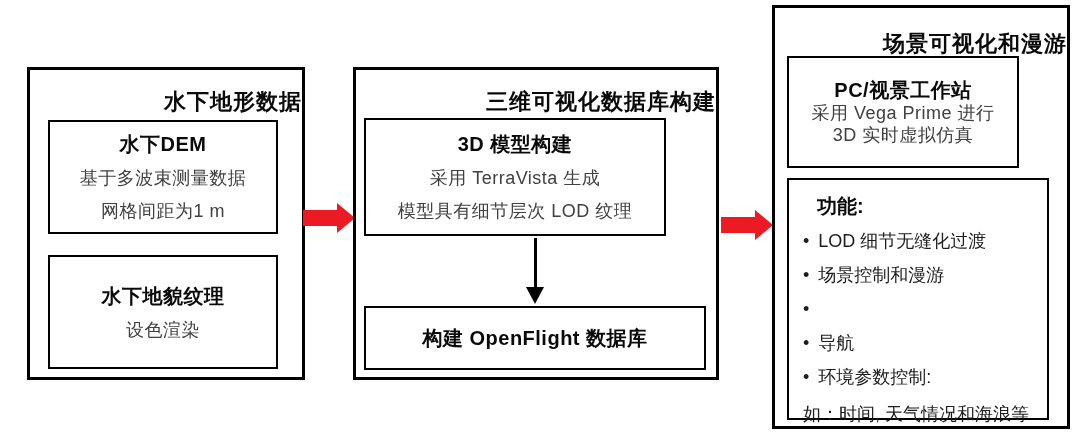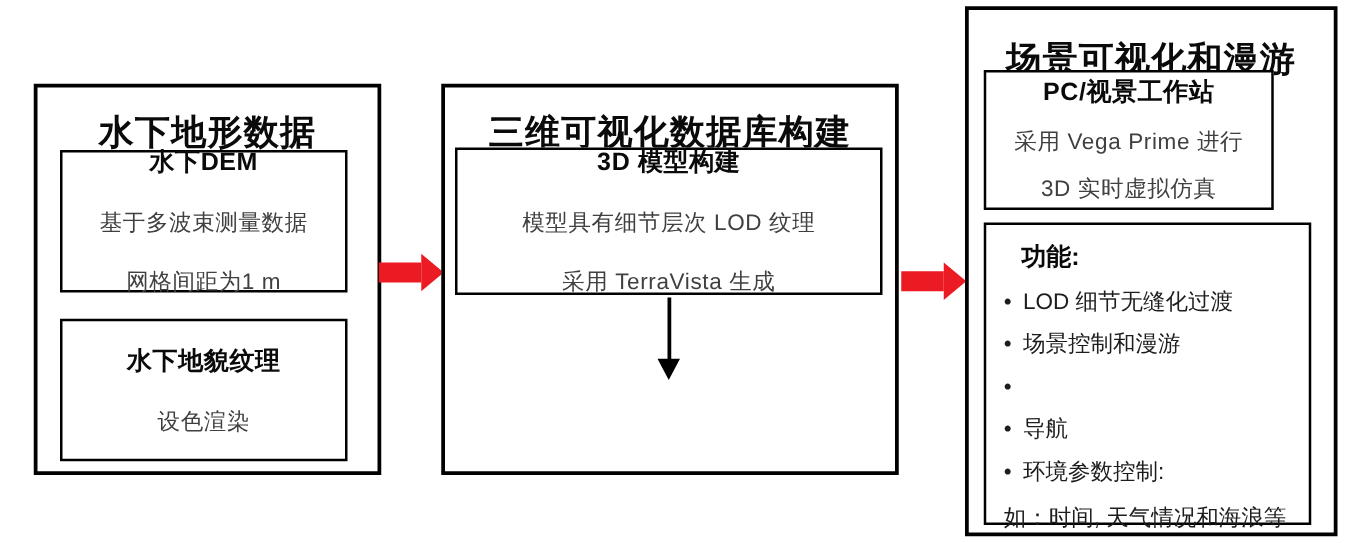--- a/index.html
+++ b/index.html
@@ -20,46 +20,46 @@
     position: absolute;
     border: 3px solid #000000;
     background: #ffffff;
     box-sizing: border-box;
   }
   .box-left   { left: 27px;  top: 67px; width: 278px; height: 313px; }
   .box-mid    { left: 353px; top: 67px; width: 366px; height: 313px; }
   .box-right  { left: 772px; top: 5px;  width: 298px; height: 424px; }
 
   .outer-title {
-    text-align: center;
+    text-align: right;
     font-weight: bold;
-    font-size: 28px;
+    font-size: 22px;
     letter-spacing: 1px;
     padding-top: 17px;
     color: #0a0a0a;
   }
   .box-right .outer-title { padding-top: 21px; }
 
   .inner-box {
     position: absolute;
     border: 2px solid #000000;
     background: #ffffff;
     box-sizing: border-box;
     display: flex;
     flex-direction: column;
     align-items: center;
     justify-content: center;
     text-align: center;
-    gap: 25px;
+    gap: 11px;
   }
   .pos-l1 { left: 18px; top: 50px;  width: 230px; height: 114px; }
   .pos-l2 { left: 18px; top: 185px; width: 230px; height: 114px; }
-  .pos-m1 { left: 8px;  top: 48px;  width: 342px; height: 118px; }
+  .pos-m1 { left: 8px;  top: 48px;  width: 302px; height: 118px; }
   .pos-m2 { left: 8px;  top: 236px; width: 342px; height: 64px; }
-  .pos-r1 { left: 12px; top: 48px;  width: 232px; height: 112px; gap: 16px; }
+  .pos-r1 { left: 12px; top: 48px;  width: 232px; height: 112px; gap: 0; }
   .pos-r2 {
     left: 12px; top: 170px; width: 262px; height: 242px;
     align-items: flex-start;
     justify-content: flex-start;
     text-align: left;
     padding: 14px 6px 8px 14px;
     gap: 0;
   }
 
   .inner-heading {
@@ -159,25 +159,28 @@
 
   <div class="h-arrow h-arrow-1">
     <div class="arrow-body"></div>
     <div class="arrow-head"></div>
   </div>
 
   <div class="outer-box box-mid">
     <div class="outer-title">三维可视化数据库构建</div>
     <div class="inner-box pos-m1">
       <div class="inner-heading">3D 模型构建</div>
+      <div class="inner-line">采用 TerraVista 生成</div>
       <div class="inner-line">模型具有细节层次 LOD 纹理</div>
-      <div class="inner-line">采用 TerraVista 生成</div>
     </div>
     <div class="v-arrow-line"></div>
     <div class="v-arrow-head"></div>
+    <div class="inner-box pos-m2">
+      <div class="inner-heading">构建 OpenFlight 数据库</div>
+    </div>
   </div>
 
   <div class="h-arrow h-arrow-2">
     <div class="arrow-body"></div>
     <div class="arrow-head"></div>
   </div>
 
   <div class="outer-box box-right">
     <div class="outer-title">场景可视化和漫游</div>
     <div class="inner-box pos-r1">

